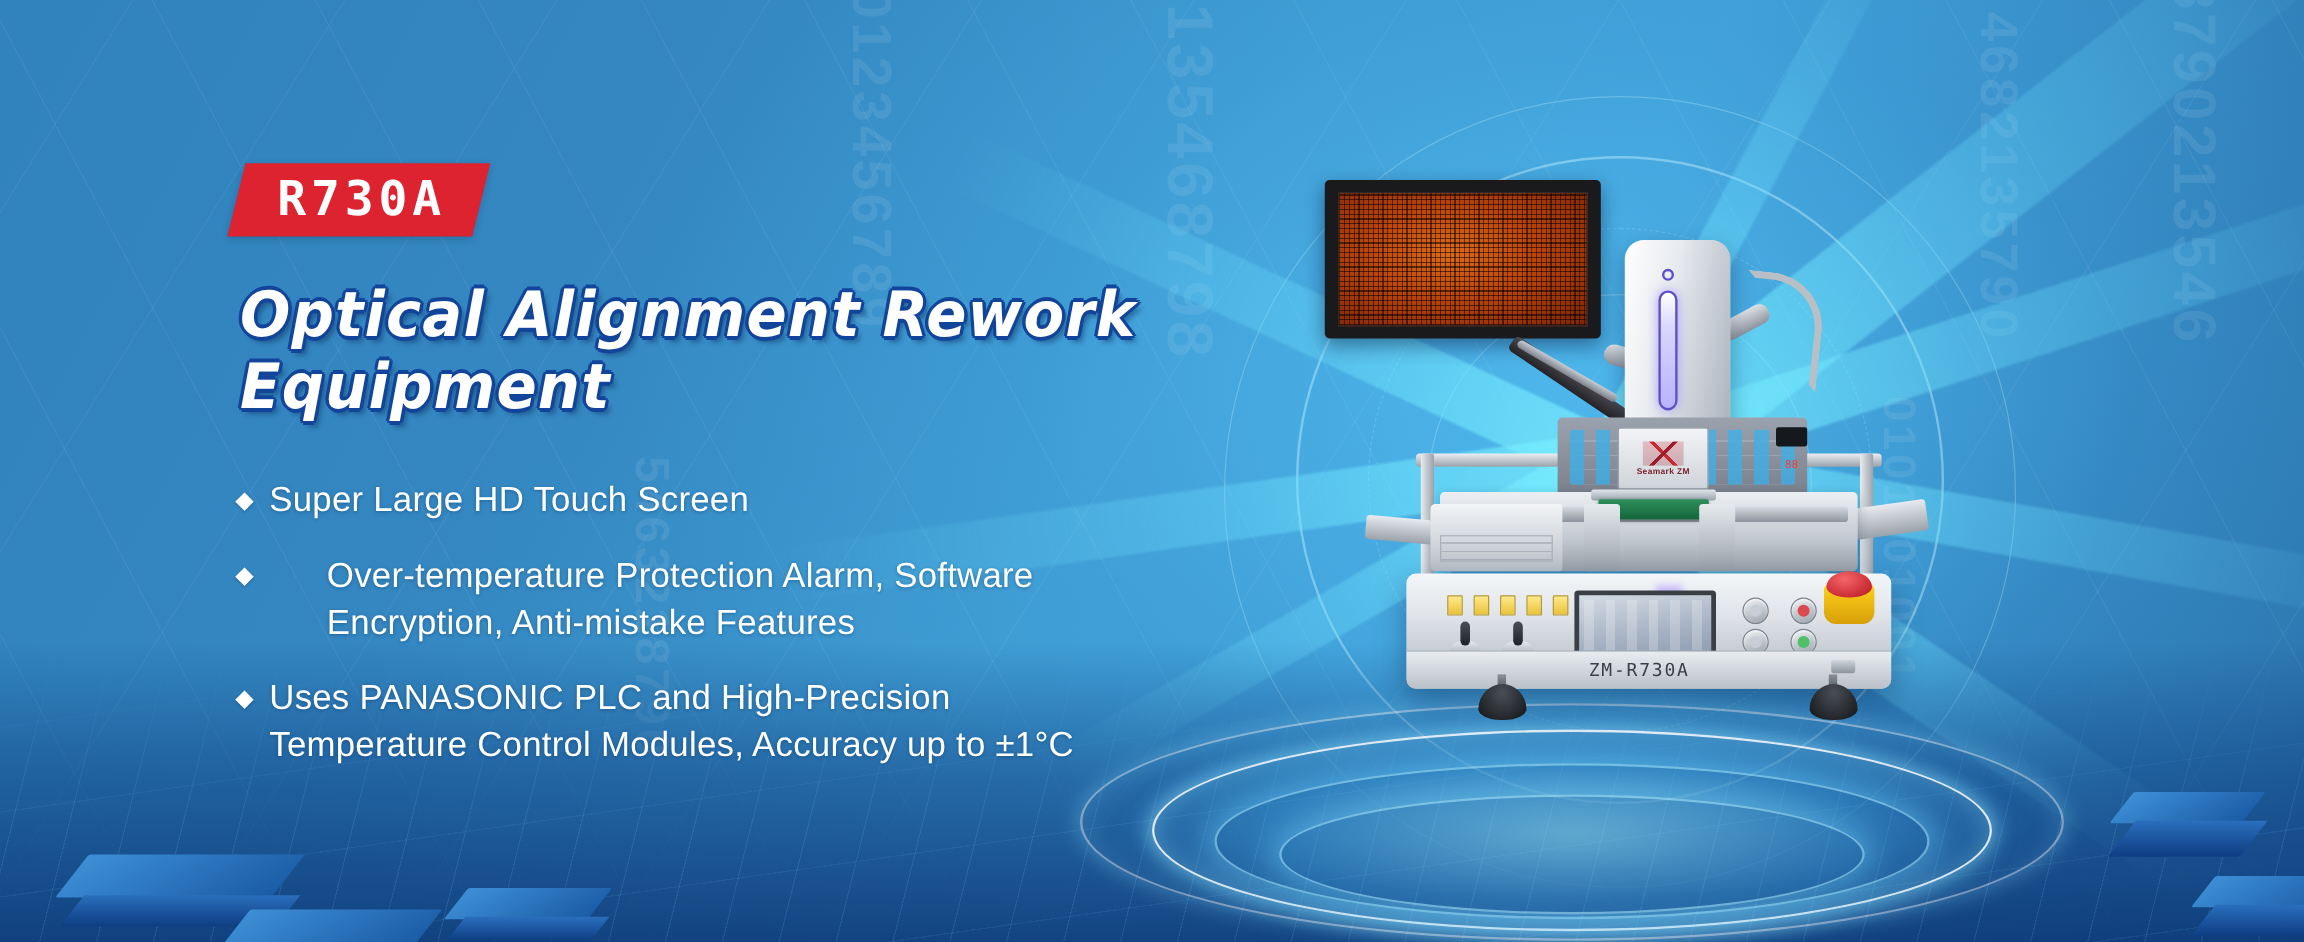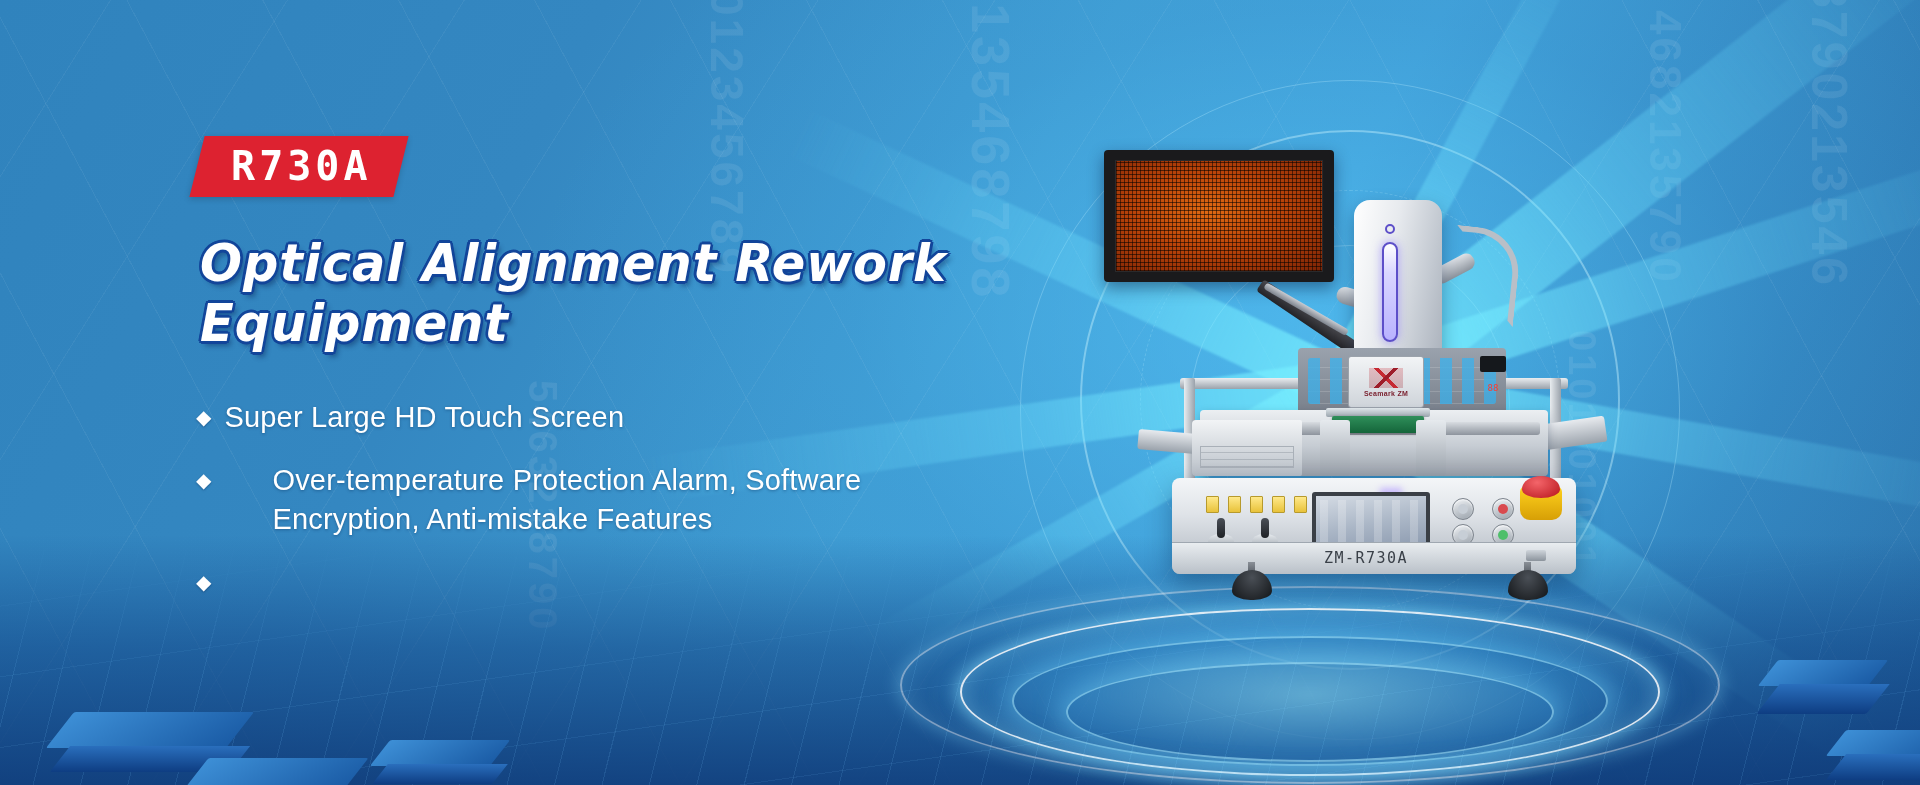--- a/index.html
+++ b/index.html
@@ -519,20 +519,21 @@
       <div class="bullet">
         <span class="dia">◆</span>
         <span class="txt">Super Large HD Touch Screen</span>
       </div>
       <div class="bullet">
         <span class="dia">◆</span>
         <span class="txt" style="max-width:700px;margin-left:48px;">Over-temperature Protection Alarm, Software Encryption, Anti-mistake Features</span>
       </div>
       <div class="bullet">
         <span class="dia">◆</span>
+        <span class="txt" style="max-width:680px;">Uses PANASONIC PLC and High-Precision Temperature Control Modules, Accuracy up to ±1°C</span>
       </div>
     </div>
 
   </div>
 
   <div class="machine">
 
     <div class="heater">
       <div class="grid"></div>
     </div>

